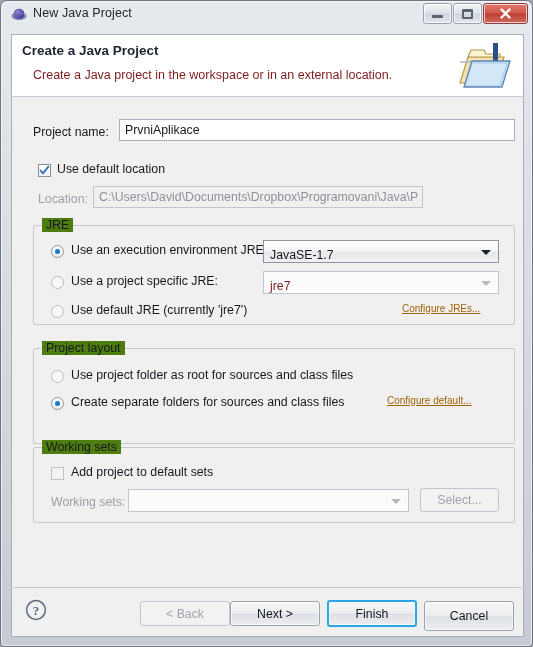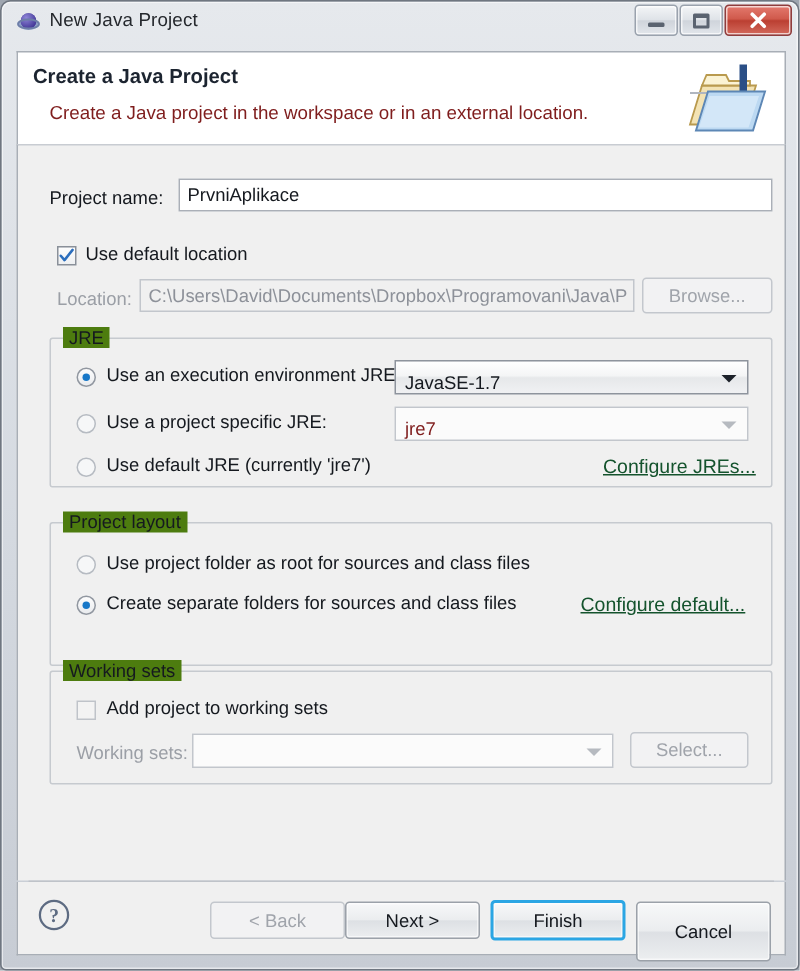--- a/index.html
+++ b/index.html
@@ -248,22 +248,22 @@
     position: absolute;
     top: -8px; left: 8px;
     padding: 0 4px;
     background: #4d7c0f;
     font-size: 12.3px;
     color: #15191f;
   }
 
   .link {
     position: absolute;
-    font-size: 13px;
-    color: #14532d;
+    font-size: 10px;
+    color: #a16207;
     text-decoration: underline;
     white-space: nowrap;
     cursor: pointer;
   }
 
   .help-icon {
     position: absolute;
     left: 24px; top: 598px;
     width: 22px; height: 22px;
   }
@@ -332,23 +332,20 @@
       <svg width="11" height="11" viewBox="0 0 11 11">
         <path d="M1.5 5.5 L4 8.4 L9.4 1.6" stroke="#2b6ebd" stroke-width="1.7" fill="none" stroke-linecap="round" stroke-linejoin="round"></path>
       </svg>
     </div>
     <span class="label" style="left:45px; top:65px;">Use default location</span>
 
     <span class="label dim" style="left:26px; top:95px;">Location:</span>
     <div class="textfield disabled" style="left:81px; top:89px; width:330px; height:22px;">
       <span>C:\Users\David\Documents\Dropbox\Programovani\Java\P</span>
     </div>
-    <div class="btn disabled" style="left:416px; top:88px; width:87px; height:24px;">
-      <span>Browse...</span>
-    </div>
 
     <div class="group" style="left:21px; top:128px; width:482px; height:100px;">
       <span class="group-title">JRE</span>
 
       <div class="radio" style="left:17px; top:19px;">
         <span class="dot"></span>
       </div>
       <span class="label" style="left:37px; top:17px;">Use an execution environment JRE:</span>
       <div class="combo" style="left:229px; top:14px; width:236px; height:23px;">
         <span>JavaSE-1.7</span>
@@ -377,21 +374,21 @@
         <span class="dot"></span>
       </div>
       <span class="label" style="left:37px; top:46px;">Create separate folders for sources and class files</span>
       <span class="link" style="left:353px; top:46px;">Configure default...</span>
     </div>
 
     <div class="group" style="left:21px; top:350px; width:482px; height:76px;">
       <span class="group-title">Working sets</span>
 
       <div class="checkbox disabled" style="left:17px; top:19px;"></div>
-      <span class="label" style="left:37px; top:17px;">Add project to working sets</span>
+      <span class="label" style="left:37px; top:17px;">Add project to default sets</span>
 
       <span class="label dim" style="left:17px; top:47px;">Working sets:</span>
       <div class="combo disabled" style="left:94px; top:41px; width:281px; height:23px;">
         <span></span>
         <span class="arrow"></span>
       </div>
       <div class="btn disabled" style="left:386px; top:40px; width:79px; height:24px;">
         <span>Select...</span>
       </div>
     </div>
@@ -410,17 +407,17 @@
 
   <div class="btn" style="left:229px; top:600px; width:90px; height:25px;">
     <span>Next &gt;</span>
   </div>
   <div class="btn disabled" style="left:139px; top:600px; width:90px; height:25px;">
     <span>&lt; Back</span>
   </div>
   <div class="btn focused" style="left:326px; top:599px; width:90px; height:27px;">
     <span>Finish</span>
   </div>
-  <div class="btn" style="left:423px; top:600px; width:90px; height:40px;text-align:right;">
+  <div class="btn" style="left:423px; top:600px; width:90px; height:30px;text-align:right;">
     <span>Cancel</span>
   </div>
 
 </div>
 
 </body></html>

